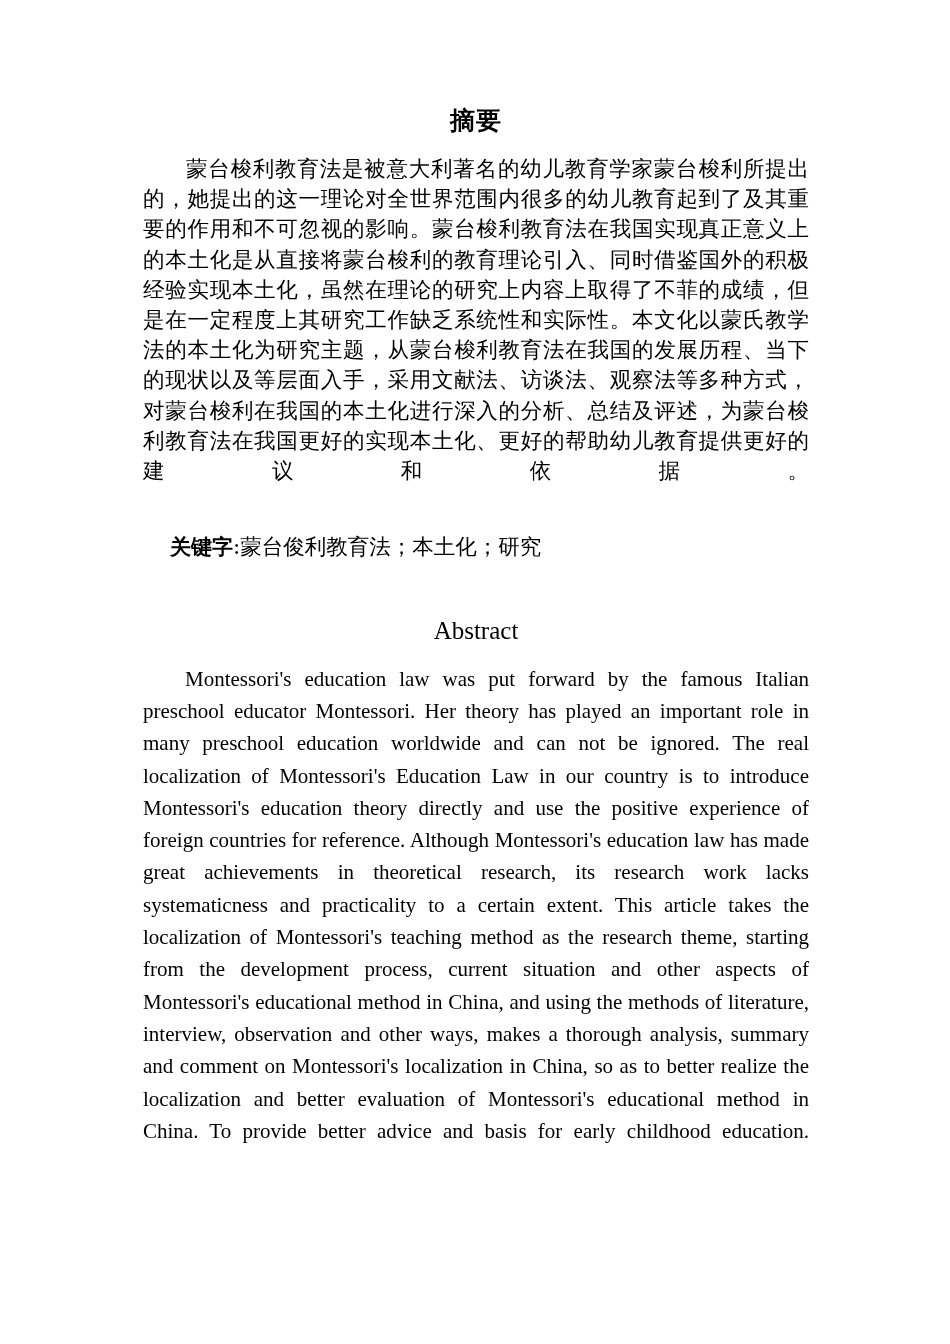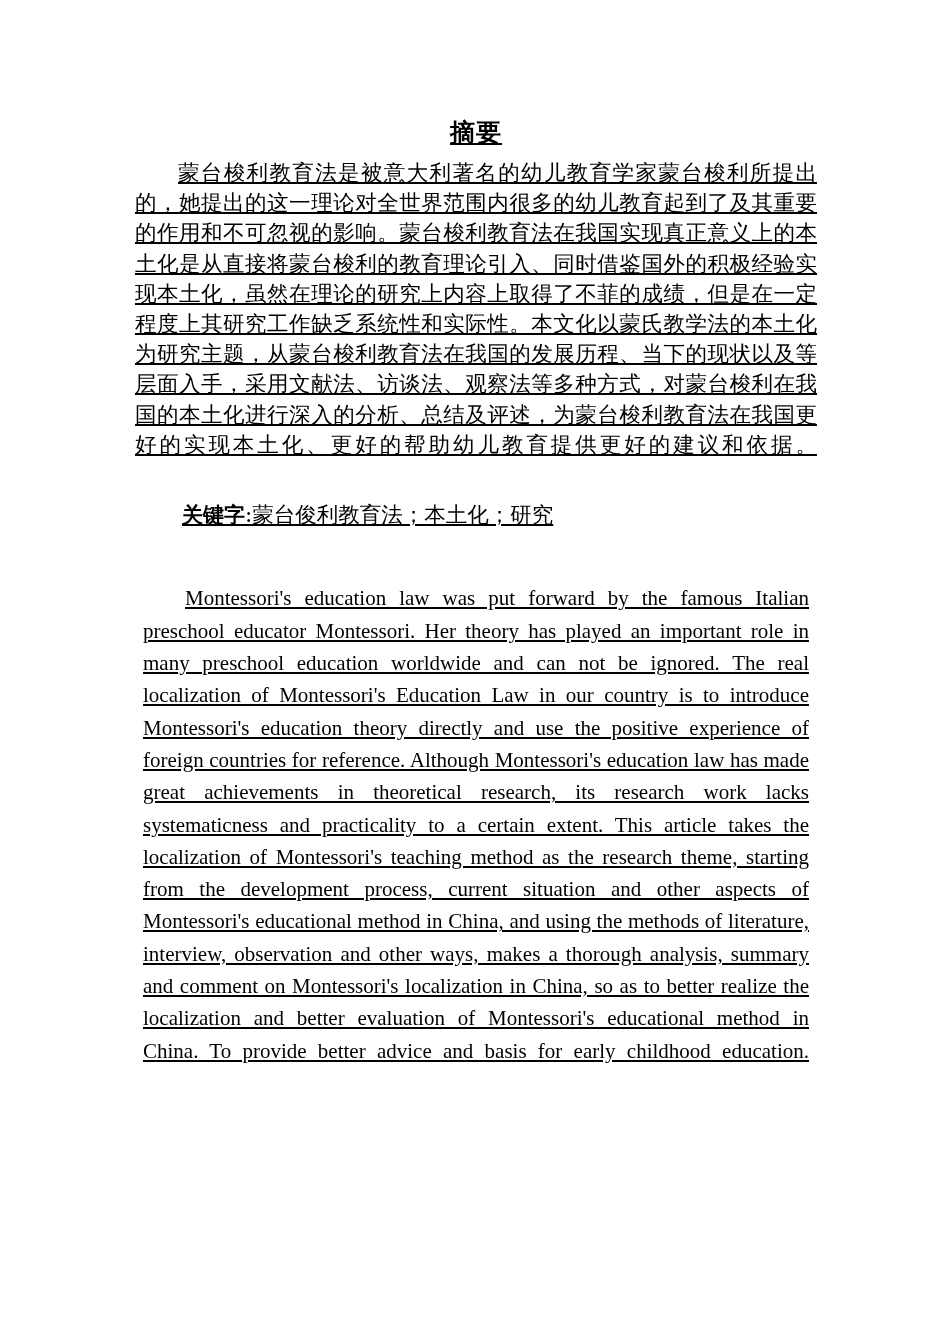--- a/index.html
+++ b/index.html
@@ -24,60 +24,58 @@
     left: 0;
     width: 950px;
     height: 1344px;
     background: #ffffff;
     box-sizing: border-box;
   }
 
   .content {
     position: absolute;
     left: 127px;
-    top: 116px;
+    top: 104px;
     width: 698px;
-    text-decoration: underline;
   }
 
   
   .cn-heading {
     font-family: "DejaVu Sans", "Liberation Sans", sans-serif;
     font-weight: bold;
     font-size: 25px;
     line-height: 34px;
     text-align: center;
     letter-spacing: 1px;
     margin: 0 0 6px 0;
   }
 
   .cn-body {
     font-family: "DejaVu Serif", "Liberation Serif", serif;
     font-size: 21.5px;
     line-height: 30.2px;
     text-align: justify;
     text-justify: inter-character;
     text-indent: 43px;
-    margin: 8px;
+    margin: 16px;
     word-break: break-all;
     letter-spacing: 0px;
   }
 
   .cn-keywords {
     font-family: "DejaVu Serif", "Liberation Serif", serif;
     font-size: 21.5px;
     line-height: 30.2px;
     margin: 10px 0 0 0;
     text-indent: 43px;
   }
   .cn-keywords .kw-label {
     font-family: "DejaVu Sans", "Liberation Sans", sans-serif;
     font-weight: bold;
     font-size: 21px;
-    margin-left: 12px;
   }
   .cn-keywords .kw-value {
     font-family: "DejaVu Serif", "Liberation Serif", serif;
   }
 
   
   .en-section {
     margin-top: 52px;
   }
 
@@ -128,19 +126,20 @@
       <h1 class="cn-heading">摘要</h1>
 
       <p class="cn-body">蒙台梭利教育法是被意大利著名的幼儿教育学家蒙台梭利所提出的，她提出的这一理论对全世界范围内很多的幼儿教育起到了及其重要的作用和不可忽视的影响。蒙台梭利教育法在我国实现真正意义上的本土化是从直接将蒙台梭利的教育理论引入、同时借鉴国外的积极经验实现本土化，虽然在理论的研究上内容上取得了不菲的成绩，但是在一定程度上其研究工作缺乏系统性和实际性。本文化以蒙氏教学法的本土化为研究主题，从蒙台梭利教育法在我国的发展历程、当下的现状以及等层面入手，采用文献法、访谈法、观察法等多种方式，对蒙台梭利在我国的本土化进行深入的分析、总结及评述，为蒙台梭利教育法在我国更好的实现本土化、更好的帮助幼儿教育提供更好的建议和依据。</p>
 
       <p class="cn-keywords">
         <span class="kw-label">关键字</span><span class="kw-value">:蒙台俊利教育法；本土化；研究</span>
       </p>
     </section>
 
     <section class="en-section">
+      <h1 class="en-heading">Abstract</h1>
 
       <p class="en-body">Montessori's education law was put forward by the famous Italian preschool educator Montessori. Her theory has played an important role in many preschool education worldwide and can not be ignored. The real localization of Montessori's Education Law in our country is to introduce Montessori's education theory directly and use the positive experience of foreign countries for reference. Although Montessori's education law has made great achievements in theoretical research, its research work lacks systematicness and practicality to a certain extent. This article takes the localization of Montessori's teaching method as the research theme, starting from the development process, current situation and other aspects of Montessori's educational method in China, and using the methods of literature, interview, observation and other ways, makes a thorough analysis, summary and comment on Montessori's localization in China, so as to better realize the localization and better evaluation of Montessori's educational method in China. To provide better advice and basis for early childhood education.</p>
 
     </section>
 
   </div>
 </div>
 
 </body></html>

